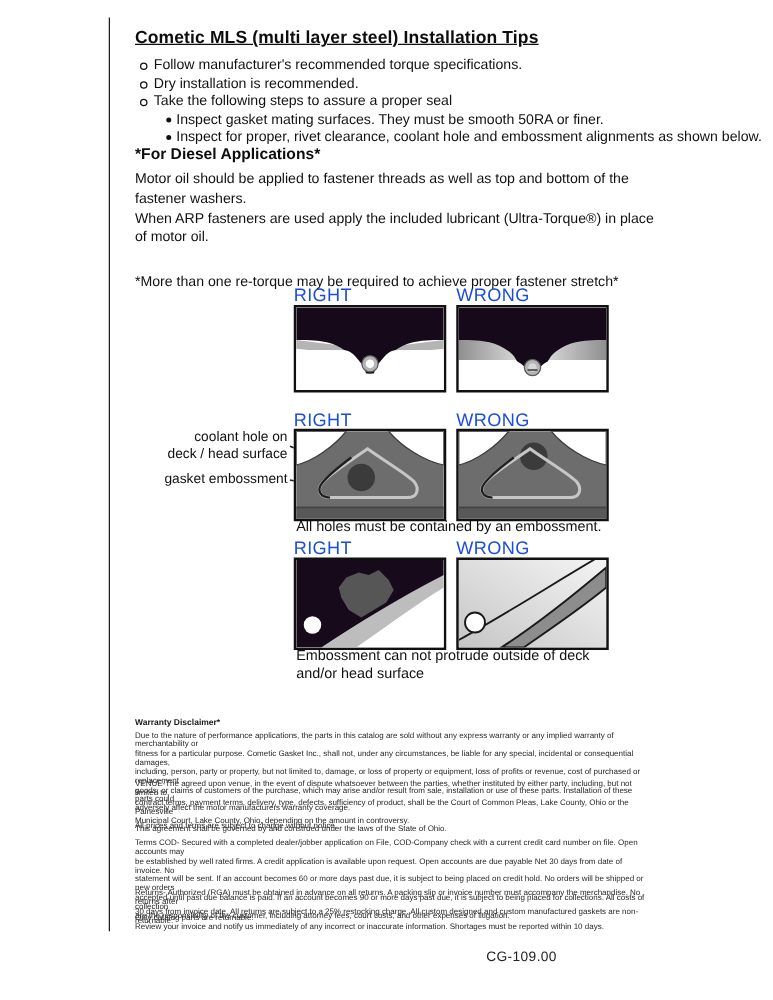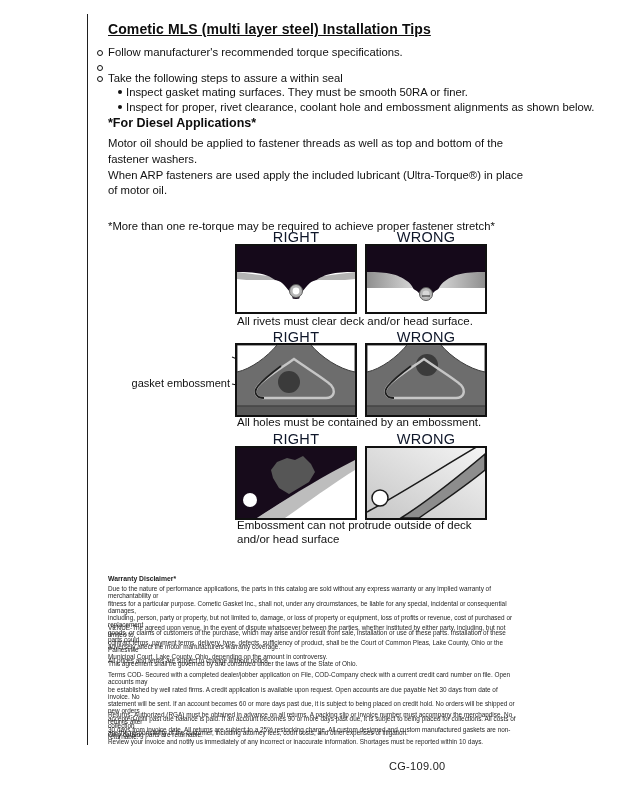--- a/index.html
+++ b/index.html
@@ -1,29 +1,29 @@
 <!DOCTYPE html>
 <html><head>
 <meta charset="utf-8">
 <style>
   html,body{margin:0;padding:0;background:#fff;}
   .page{position:relative;width:618px;height:800px;background:#ffffff;overflow:hidden;
         font-family:"Liberation Sans", sans-serif;color:#1a1a1a;}
   .left-rule{position:absolute;left:87px;top:14px;width:1px;height:731px;background:#1f1f1f;}
   .title{position:absolute;left:108px;top:21px;margin:0;font-size:14px;font-weight:bold;
          text-decoration:underline;letter-spacing:.1px;color:#0d0d0d;}
-  .tips{position:absolute;left:97px;top:45px;font-size:11.3px;line-height:14.6px;color:#111;}
+  .tips{position:absolute;left:112px;top:45px;font-size:11.3px;line-height:14.6px;color:#111;}
   .tip-row{display:flex;align-items:flex-start;}
   .tip-row.sub{padding-left:21px;}
   .obullet{width:4px;height:4px;border:1px solid #111;border-radius:50%;margin:5px 5px 0 0;flex:none;}
   .fbullet{width:4px;height:4px;background:#111;border-radius:50%;margin:5px 4px 0 0;flex:none;}
   .sec-head{position:absolute;left:108px;margin:0;font-size:12.5px;font-weight:bold;color:#0d0d0d;}
   .para{position:absolute;left:108px;width:425px;font-size:11.3px;line-height:15.8px;
         color:#111;white-space:pre-line;}
-  .dlabel{position:absolute;width:122px;text-align:center;font-size:14.5px;color:#0f172a;
+  .dlabel{position:absolute;width:122px;text-align:left;font-size:14.5px;color:#1d4ed8;
           letter-spacing:.3px;}
   .panel{position:absolute;width:118px;border:2px solid #101010;background:#fff;line-height:0;}
   .panel svg{display:block;}
   .caption{position:absolute;left:237px;font-size:11.5px;line-height:14px;color:#111;white-space:pre-line;}
   .side-label{position:absolute;width:122px;text-align:right;font-size:11px;line-height:13px;
               color:#111;white-space:pre-line;}
   .pointer-svg{position:absolute;left:170px;top:340px;}
   .legal{position:absolute;left:108px;width:412px;font-size:6.4px;line-height:7.3px;color:#262626;
          white-space:pre-line;}
   .legal-head{position:absolute;left:108px;font-size:6.8px;font-weight:bold;color:#1a1a1a;}
@@ -37,24 +37,25 @@
 
   <h1 class="title">Cometic MLS (multi layer steel) Installation Tips</h1>
 
   <div class="tips">
     <div class="tip-row">
       <span class="obullet"></span>
       <span>Follow manufacturer's recommended torque specifications.</span>
     </div>
     <div class="tip-row">
       <span class="obullet"></span>
+      <span>Dry installation is recommended.</span>
     </div>
     <div class="tip-row">
       <span class="obullet"></span>
-      <span>Take the following steps to assure a within seal</span>
+      <span>Take the following steps to assure a proper seal</span>
     </div>
     <div class="tip-row sub">
       <span class="fbullet"></span>
       <span>Inspect gasket mating surfaces.  They must be smooth 50RA or finer.</span>
     </div>
     <div class="tip-row sub">
       <span class="fbullet"></span>
       <span>Inspect for proper, rivet clearance, coolant hole and embossment alignments as shown below.</span>
     </div>
   </div>
@@ -93,25 +94,26 @@
       <rect width="118" height="66" fill="#ffffff"></rect>
       <path d="M0,24 L52,30 L46,42 L0,42 Z" fill="url(#gw1)"></path>
       <path d="M118,24 L66,30 L72,42 L118,42 Z" fill="url(#gw2)"></path>
       <path d="M0,0 H118 V26 C96,26 88,28 78,35 C68,42 72,53 59,53 C46,53 50,42 40,35 C30,28 22,26 0,26 Z" fill="#15091a"></path>
       <path d="M0,42 H40 C48,42 50,45 55,50 C58,54 57,58 59,58 C61,58 60,54 63,50 C68,45 70,42 78,42 H118 V66 H0 Z" fill="#ffffff"></path>
       <circle cx="59" cy="48" r="6.5" fill="#b5b5b5" stroke="#5a5a5a" stroke-width="1"></circle>
       <circle cx="59" cy="48" r="3.4" fill="#d8d8d8"></circle>
       <path d="M55,50 H63" stroke="#3a3a3a" stroke-width="1.2"></path>
     </svg>
   </div>
-  <div class="caption" style="top:314px;">All rivets must clear deck and/or head surface.</div>
 
   <div class="dlabel" style="left:235px;top:329px;">RIGHT</div>
   <div class="dlabel" style="left:365px;top:329px;">WRONG</div>
 
+  <div class="side-label" style="left:108px;top:344px;">coolant hole on
+deck / head surface</div>
   <div class="side-label" style="left:108px;top:377px;">gasket embossment</div>
   <svg class="pointer-svg" width="135" height="62" viewBox="0 0 135 62">
     <line x1="62" y1="17" x2="122" y2="41" stroke="#1a1a1a" stroke-width="1.1"></line>
     <line x1="62" y1="44" x2="96" y2="51" stroke="#1a1a1a" stroke-width="1.1"></line>
   </svg>
 
   <div class="panel" style="left:235px;top:343px;">
     <svg width="118" height="70" viewBox="0 0 118 70">
       <rect width="118" height="70" fill="#6d6d6d"></rect>
       <rect y="61" width="118" height="9" fill="#585858"></rect>

